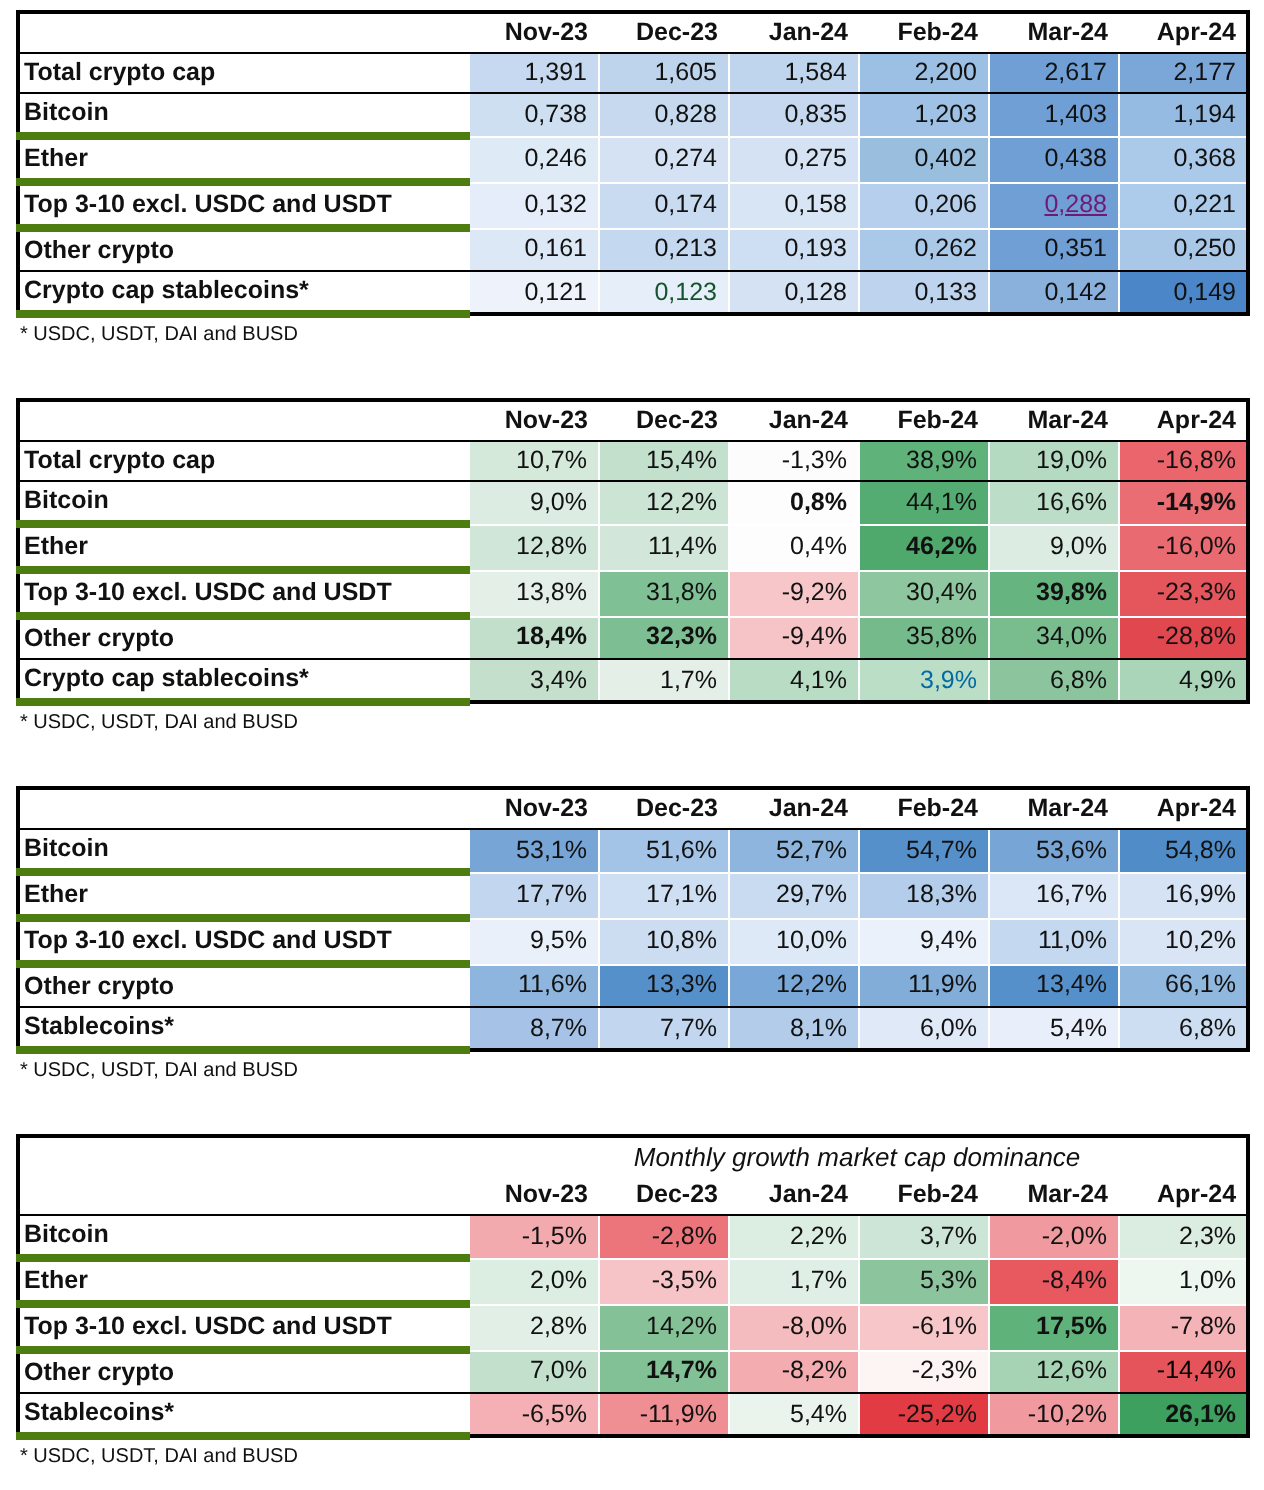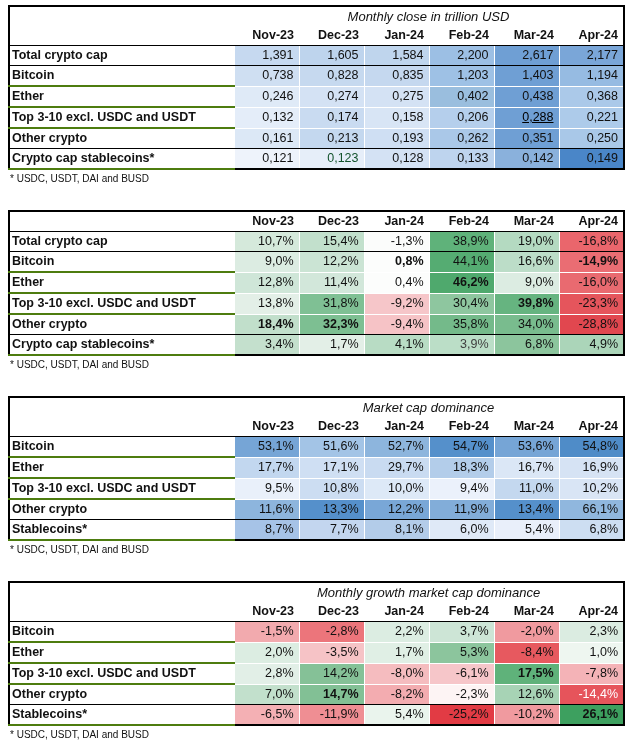--- a/index.html
+++ b/index.html
@@ -4,115 +4,31 @@
 <style>
   html,body{margin:0;padding:0;background:#fff;width:632px;height:745px;overflow:hidden;
     font-family:"Liberation Sans",sans-serif;color:#111;}
   .page{padding:5px 9px 0 8px;}
   table{border-collapse:collapse;table-layout:fixed;width:615px;border:2px solid #000;}
   col.c-label{width:225px;}
   col.c-val{width:65px;}
   td,th{height:19px;padding:0 5px 0 2px;font-size:12.5px;line-height:19px;overflow:hidden;white-space:nowrap;}
   .title-cell{font-style:italic;text-align:center;font-size:13px;padding:0;}
   .month-row th{font-weight:bold;text-align:right;border-bottom:1px solid #000;}
-  .rowlabel{font-weight:bold;text-align:left;background:#fff;border-right:1px solid #fff;border-bottom:2px solid #4d7c0f;}
+  .rowlabel{font-weight:bold;text-align:left;background:#fff;border-right:1px solid #fff;border-bottom:4px solid #4d7c0f;}
   .val{text-align:right;border-right:1px solid #fff;border-bottom:1px solid #fff;}
   .val.b{font-weight:bold;}
   tr.rule-below td{border-bottom:1px solid #000;}
   .footnote{font-size:10px;margin:3px 0 26px 2px;color:#111;}
   .footnote:last-child{margin-bottom:0;}
 </style>
 </head>
 <body>
 
 <div class="page">
-
-  <table>
-    <colgroup>
-        <col class="c-label">
-        <col class="c-val">
-        <col class="c-val">
-        <col class="c-val">
-        <col class="c-val">
-        <col class="c-val">
-        <col class="c-val">
-      </colgroup>
-    <thead>
-      <tr>
-        <td></td>
-        <td class="title-cell" colspan="6">Monthly close in trillion USD</td>
-      </tr>
-      <tr class="month-row">
-        <th></th>
-      <th>Nov-23</th>
-          <th>Dec-23</th>
-          <th>Jan-24</th>
-          <th>Feb-24</th>
-          <th>Mar-24</th>
-          <th>Apr-24</th>
-        </tr>
-    </thead>
-    <tbody>
-        <tr class="rule-below">
-          <td class="rowlabel">Total crypto cap</td>
-          <td class="val" style="background: rgb(198, 217, 240); color: rgb(17, 17, 17);">1,391</td>
-          <td class="val" style="background: rgb(190, 212, 237); color: rgb(17, 17, 17);">1,605</td>
-          <td class="val" style="background: rgb(191, 213, 237); color: rgb(17, 17, 17);">1,584</td>
-          <td class="val" style="background: rgb(156, 191, 228); color: rgb(17, 17, 17);">2,200</td>
-          <td class="val" style="background: rgb(111, 159, 212); color: rgb(17, 17, 17);">2,617</td>
-          <td class="val" style="background: rgb(122, 166, 216); color: rgb(17, 17, 17);">2,177</td>
-        </tr>
-        <tr>
-          <td class="rowlabel">Bitcoin</td>
-          <td class="val" style="background: rgb(207, 223, 242); color: rgb(17, 17, 17);">0,738</td>
-          <td class="val" style="background: rgb(198, 217, 239); color: rgb(17, 17, 17);">0,828</td>
-          <td class="val" style="background: rgb(197, 216, 239); color: rgb(17, 17, 17);">0,835</td>
-          <td class="val" style="background: rgb(158, 193, 229); color: rgb(17, 17, 17);">1,203</td>
-          <td class="val" style="background: rgb(111, 159, 212); color: rgb(17, 17, 17);">1,403</td>
-          <td class="val" style="background: rgb(150, 187, 226); color: rgb(17, 17, 17);">1,194</td>
-        </tr>
-        <tr>
-          <td class="rowlabel">Ether</td>
-          <td class="val" style="background: rgb(223, 234, 247); color: rgb(17, 17, 17);">0,246</td>
-          <td class="val" style="background: rgb(212, 226, 244); color: rgb(17, 17, 17);">0,274</td>
-          <td class="val" style="background: rgb(212, 226, 244); color: rgb(17, 17, 17);">0,275</td>
-          <td class="val" style="background: rgb(154, 190, 222); color: rgb(17, 17, 17);">0,402</td>
-          <td class="val" style="background: rgb(111, 159, 212); color: rgb(17, 17, 17);">0,438</td>
-          <td class="val" style="background: rgb(171, 201, 233); color: rgb(17, 17, 17);">0,368</td>
-        </tr>
-        <tr>
-          <td class="rowlabel">Top 3-10 excl. USDC and USDT</td>
-          <td class="val" style="background: rgb(228, 237, 249); color: rgb(17, 17, 17);">0,132</td>
-          <td class="val" style="background: rgb(201, 219, 241); color: rgb(17, 17, 17);">0,174</td>
-          <td class="val" style="background: rgb(216, 229, 245); color: rgb(17, 17, 17);">0,158</td>
-          <td class="val" style="background: rgb(181, 207, 236); color: rgb(17, 17, 17);">0,206</td>
-          <td class="val" style="background: rgb(111, 159, 212); color: #000000; text-decoration: underline;">0,288</td>
-          <td class="val" style="background: rgb(173, 203, 234); color: rgb(17, 17, 17);">0,221</td>
-        </tr>
-        <tr class="rule-below">
-          <td class="rowlabel">Other crypto</td>
-          <td class="val" style="background: rgb(220, 232, 246); color: rgb(17, 17, 17);">0,161</td>
-          <td class="val" style="background: rgb(196, 216, 239); color: rgb(17, 17, 17);">0,213</td>
-          <td class="val" style="background: rgb(207, 223, 243); color: rgb(17, 17, 17);">0,193</td>
-          <td class="val" style="background: rgb(170, 200, 232); color: rgb(17, 17, 17);">0,262</td>
-          <td class="val" style="background: rgb(111, 159, 212); color: rgb(17, 17, 17);">0,351</td>
-          <td class="val" style="background: rgb(169, 200, 232); color: rgb(17, 17, 17);">0,250</td>
-        </tr>
-        <tr>
-          <td class="rowlabel">Crypto cap stablecoins*</td>
-          <td class="val" style="background: rgb(238, 243, 251); color: rgb(17, 17, 17);">0,121</td>
-          <td class="val" style="background: rgb(230, 238, 249); color: #14532d;">0,123</td>
-          <td class="val" style="background: rgb(212, 226, 244); color: rgb(17, 17, 17);">0,128</td>
-          <td class="val" style="background: rgb(190, 212, 238); color: rgb(17, 17, 17);">0,133</td>
-          <td class="val" style="background: rgb(138, 177, 220); color: rgb(17, 17, 17);">0,142</td>
-          <td class="val" style="background: rgb(74, 134, 200); color: rgb(17, 17, 17);">0,149</td>
-        </tr>
-      </tbody>
-  </table>
-  <div class="footnote">* USDC, USDT, DAI and BUSD</div>
 
   <table>
     <colgroup>
         <col class="c-label">
         <col class="c-val">
         <col class="c-val">
         <col class="c-val">
         <col class="c-val">
         <col class="c-val">
         <col class="c-val">
@@ -124,20 +40,100 @@
           <th>Dec-23</th>
           <th>Jan-24</th>
           <th>Feb-24</th>
           <th>Mar-24</th>
           <th>Apr-24</th>
         </tr>
     </thead>
     <tbody>
         <tr class="rule-below">
           <td class="rowlabel">Total crypto cap</td>
+          <td class="val" style="background: rgb(198, 217, 240); color: rgb(17, 17, 17);">1,391</td>
+          <td class="val" style="background: rgb(190, 212, 237); color: rgb(17, 17, 17);">1,605</td>
+          <td class="val" style="background: rgb(191, 213, 237); color: rgb(17, 17, 17);">1,584</td>
+          <td class="val" style="background: rgb(156, 191, 228); color: rgb(17, 17, 17);">2,200</td>
+          <td class="val" style="background: rgb(111, 159, 212); color: rgb(17, 17, 17);">2,617</td>
+          <td class="val" style="background: rgb(122, 166, 216); color: rgb(17, 17, 17);">2,177</td>
+        </tr>
+        <tr>
+          <td class="rowlabel">Bitcoin</td>
+          <td class="val" style="background: rgb(207, 223, 242); color: rgb(17, 17, 17);">0,738</td>
+          <td class="val" style="background: rgb(198, 217, 239); color: rgb(17, 17, 17);">0,828</td>
+          <td class="val" style="background: rgb(197, 216, 239); color: rgb(17, 17, 17);">0,835</td>
+          <td class="val" style="background: rgb(158, 193, 229); color: rgb(17, 17, 17);">1,203</td>
+          <td class="val" style="background: rgb(111, 159, 212); color: rgb(17, 17, 17);">1,403</td>
+          <td class="val" style="background: rgb(150, 187, 226); color: rgb(17, 17, 17);">1,194</td>
+        </tr>
+        <tr>
+          <td class="rowlabel">Ether</td>
+          <td class="val" style="background: rgb(223, 234, 247); color: rgb(17, 17, 17);">0,246</td>
+          <td class="val" style="background: rgb(212, 226, 244); color: rgb(17, 17, 17);">0,274</td>
+          <td class="val" style="background: rgb(212, 226, 244); color: rgb(17, 17, 17);">0,275</td>
+          <td class="val" style="background: rgb(154, 190, 222); color: rgb(17, 17, 17);">0,402</td>
+          <td class="val" style="background: rgb(111, 159, 212); color: rgb(17, 17, 17);">0,438</td>
+          <td class="val" style="background: rgb(171, 201, 233); color: rgb(17, 17, 17);">0,368</td>
+        </tr>
+        <tr>
+          <td class="rowlabel">Top 3-10 excl. USDC and USDT</td>
+          <td class="val" style="background: rgb(228, 237, 249); color: rgb(17, 17, 17);">0,132</td>
+          <td class="val" style="background: rgb(201, 219, 241); color: rgb(17, 17, 17);">0,174</td>
+          <td class="val" style="background: rgb(216, 229, 245); color: rgb(17, 17, 17);">0,158</td>
+          <td class="val" style="background: rgb(181, 207, 236); color: rgb(17, 17, 17);">0,206</td>
+          <td class="val" style="background: rgb(111, 159, 212); color: #701a75; text-decoration: underline;">0,288</td>
+          <td class="val" style="background: rgb(173, 203, 234); color: rgb(17, 17, 17);">0,221</td>
+        </tr>
+        <tr class="rule-below">
+          <td class="rowlabel">Other crypto</td>
+          <td class="val" style="background: rgb(220, 232, 246); color: rgb(17, 17, 17);">0,161</td>
+          <td class="val" style="background: rgb(196, 216, 239); color: rgb(17, 17, 17);">0,213</td>
+          <td class="val" style="background: rgb(207, 223, 243); color: rgb(17, 17, 17);">0,193</td>
+          <td class="val" style="background: rgb(170, 200, 232); color: rgb(17, 17, 17);">0,262</td>
+          <td class="val" style="background: rgb(111, 159, 212); color: rgb(17, 17, 17);">0,351</td>
+          <td class="val" style="background: rgb(169, 200, 232); color: rgb(17, 17, 17);">0,250</td>
+        </tr>
+        <tr>
+          <td class="rowlabel">Crypto cap stablecoins*</td>
+          <td class="val" style="background: rgb(238, 243, 251); color: rgb(17, 17, 17);">0,121</td>
+          <td class="val" style="background: rgb(230, 238, 249); color: #14532d;">0,123</td>
+          <td class="val" style="background: rgb(212, 226, 244); color: rgb(17, 17, 17);">0,128</td>
+          <td class="val" style="background: rgb(190, 212, 238); color: rgb(17, 17, 17);">0,133</td>
+          <td class="val" style="background: rgb(138, 177, 220); color: rgb(17, 17, 17);">0,142</td>
+          <td class="val" style="background: rgb(74, 134, 200); color: rgb(17, 17, 17);">0,149</td>
+        </tr>
+      </tbody>
+  </table>
+  <div class="footnote">* USDC, USDT, DAI and BUSD</div>
+
+  <table>
+    <colgroup>
+        <col class="c-label">
+        <col class="c-val">
+        <col class="c-val">
+        <col class="c-val">
+        <col class="c-val">
+        <col class="c-val">
+        <col class="c-val">
+      </colgroup>
+    <thead>
+      <tr class="month-row">
+        <th></th>
+      <th>Nov-23</th>
+          <th>Dec-23</th>
+          <th>Jan-24</th>
+          <th>Feb-24</th>
+          <th>Mar-24</th>
+          <th>Apr-24</th>
+        </tr>
+    </thead>
+    <tbody>
+        <tr class="rule-below">
+          <td class="rowlabel">Total crypto cap</td>
           <td class="val" style="background: rgb(213, 233, 219); color: rgb(17, 17, 17);">10,7%</td>
           <td class="val" style="background: rgb(194, 224, 204); color: rgb(17, 17, 17);">15,4%</td>
           <td class="val" style="background: rgb(251, 252, 251); color: rgb(17, 17, 17);">-1,3%</td>
           <td class="val" style="background: rgb(95, 178, 122); color: rgb(17, 17, 17);">38,9%</td>
           <td class="val" style="background: rgb(180, 218, 193); color: rgb(17, 17, 17);">19,0%</td>
           <td class="val" style="background: rgb(234, 102, 108); color: rgb(17, 17, 17);">-16,8%</td>
         </tr>
         <tr>
           <td class="rowlabel">Bitcoin</td>
           <td class="val" style="background: rgb(220, 236, 226); color: rgb(17, 17, 17);">9,0%</td>
@@ -172,43 +168,39 @@
           <td class="val" style="background: rgb(246, 195, 198); color: rgb(17, 17, 17);">-9,4%</td>
           <td class="val" style="background: rgb(116, 186, 138); color: rgb(17, 17, 17);">35,8%</td>
           <td class="val" style="background: rgb(121, 188, 142); color: rgb(17, 17, 17);">34,0%</td>
           <td class="val" style="background: rgb(225, 71, 79); color: rgb(17, 17, 17);">-28,8%</td>
         </tr>
         <tr>
           <td class="rowlabel">Crypto cap stablecoins*</td>
           <td class="val" style="background: rgb(196, 224, 205); color: rgb(17, 17, 17);">3,4%</td>
           <td class="val" style="background: rgb(227, 239, 231); color: rgb(17, 17, 17);">1,7%</td>
           <td class="val" style="background: rgb(184, 220, 196); color: rgb(17, 17, 17);">4,1%</td>
-          <td class="val" style="background: rgb(187, 222, 199); color: #404040;">3,9%</td>
+          <td class="val" style="background: rgb(187, 222, 199); color: #0369a1;">3,9%</td>
           <td class="val" style="background: rgb(140, 197, 157); color: rgb(17, 17, 17);">6,8%</td>
           <td class="val" style="background: rgb(171, 213, 185); color: rgb(17, 17, 17);">4,9%</td>
         </tr>
       </tbody>
   </table>
   <div class="footnote">* USDC, USDT, DAI and BUSD</div>
 
   <table>
     <colgroup>
         <col class="c-label">
         <col class="c-val">
         <col class="c-val">
         <col class="c-val">
         <col class="c-val">
         <col class="c-val">
         <col class="c-val">
       </colgroup>
     <thead>
-      <tr>
-        <td></td>
-        <td class="title-cell" colspan="6">Market cap dominance</td>
-      </tr>
       <tr class="month-row">
         <th></th>
       <th>Nov-23</th>
           <th>Dec-23</th>
           <th>Jan-24</th>
           <th>Feb-24</th>
           <th>Mar-24</th>
           <th>Apr-24</th>
         </tr>
     </thead>
@@ -315,21 +307,21 @@
           <td class="val b" style="background: rgb(95, 178, 122); color: rgb(17, 17, 17);">17,5%</td>
           <td class="val" style="background: rgb(244, 179, 183); color: rgb(17, 17, 17);">-7,8%</td>
         </tr>
         <tr class="rule-below">
           <td class="rowlabel">Other crypto</td>
           <td class="val" style="background: rgb(194, 224, 204); color: rgb(17, 17, 17);">7,0%</td>
           <td class="val b" style="background: rgb(130, 192, 149); color: rgb(17, 17, 17);">14,7%</td>
           <td class="val" style="background: rgb(243, 172, 176); color: rgb(17, 17, 17);">-8,2%</td>
           <td class="val" style="background: rgb(253, 244, 244); color: rgb(17, 17, 17);">-2,3%</td>
           <td class="val" style="background: rgb(167, 211, 181); color: rgb(17, 17, 17);">12,6%</td>
-          <td class="val" style="background: rgb(230, 84, 91); color: #ffffff;">-14,4%</td>
+          <td class="val" style="background: rgb(230, 84, 91); color: #000000;">-14,4%</td>
         </tr>
         <tr>
           <td class="rowlabel">Stablecoins*</td>
           <td class="val" style="background: rgb(244, 176, 180); color: rgb(17, 17, 17);">-6,5%</td>
           <td class="val" style="background: rgb(239, 142, 147); color: rgb(17, 17, 17);">-11,9%</td>
           <td class="val" style="background: rgb(234, 244, 237); color: rgb(17, 17, 17);">5,4%</td>
           <td class="val" style="background: rgb(226, 59, 68); color: rgb(17, 17, 17);">-25,2%</td>
           <td class="val" style="background: rgb(240, 154, 159); color: rgb(17, 17, 17);">-10,2%</td>
           <td class="val b" style="background: rgb(61, 160, 95); color: rgb(17, 17, 17);">26,1%</td>
         </tr>

